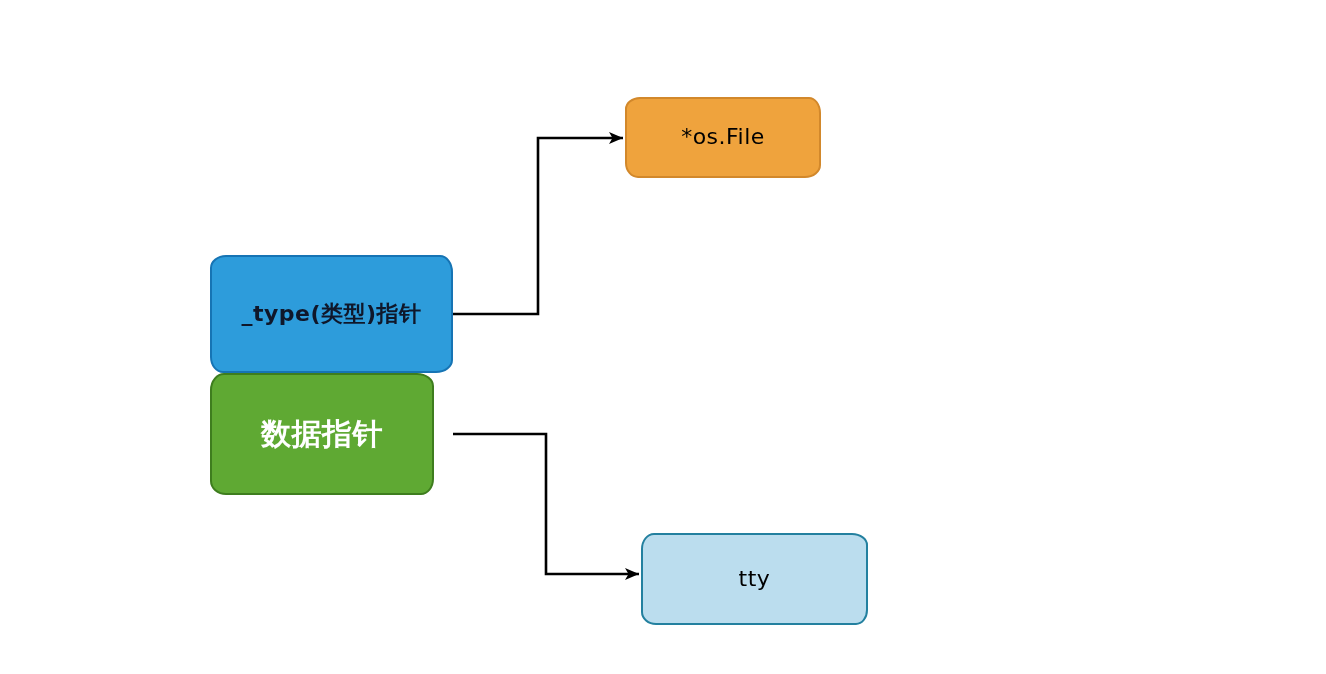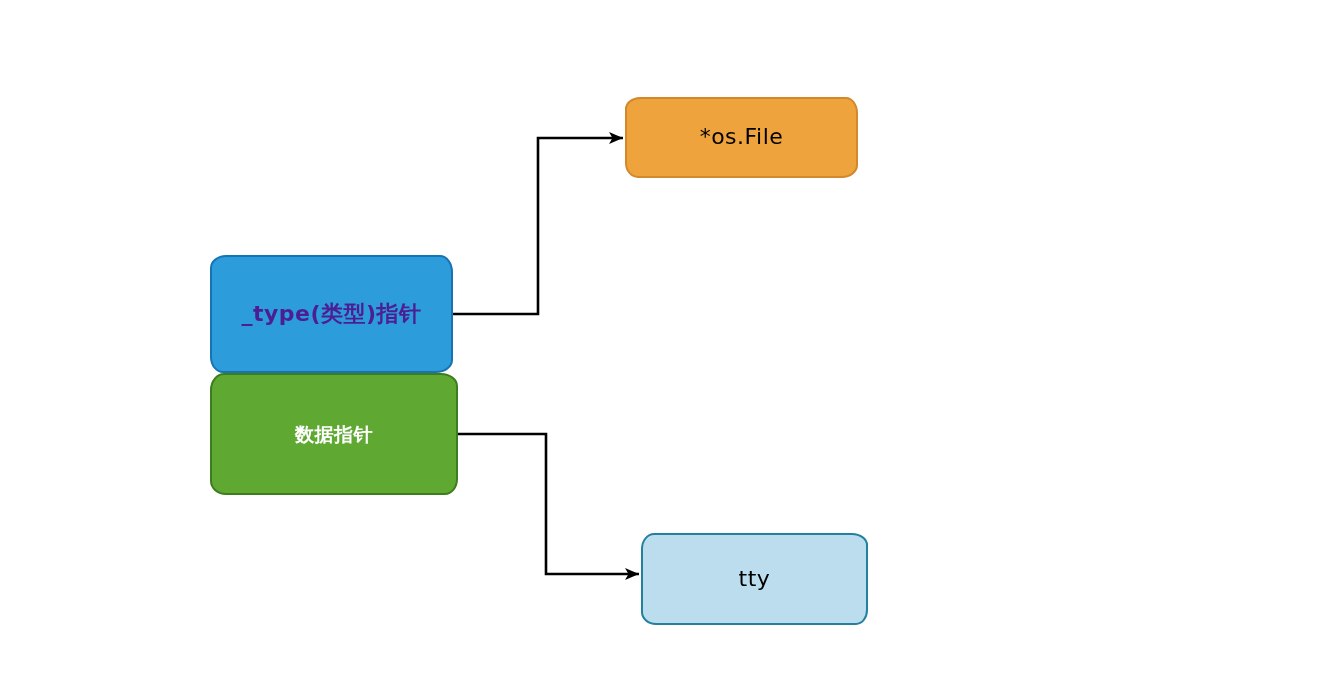--- a/index.html
+++ b/index.html
@@ -35,26 +35,26 @@
     border: 2.5px solid #000;
     letter-spacing: 0.5px;
   }
   
   .node-type {
     left: 210px; top: 255px; width: 243px; height: 118px;
     border-radius: 16px 13px 17px 13px / 13px 17px 13px 16px;
     font-size: 22px; font-weight: 700;
   }
   .node-data {
-    left: 210px; top: 373px; width: 248px; height: 122px;
+    left: 210px; top: 373px; width: 224px; height: 122px;
     border-radius: 14px 17px 13px 16px / 17px 13px 16px 14px;
-    font-size: 19px; font-weight: 700;
+    font-size: 30px; font-weight: 700;
   }
   .node-osfile {
-    left: 625px; top: 97px; width: 233px; height: 81px;
+    left: 625px; top: 97px; width: 196px; height: 81px;
     border-radius: 15px 12px 16px 13px / 12px 16px 13px 15px;
     font-size: 22px; font-weight: 400;
   }
   .node-tty {
     left: 641px; top: 533px; width: 227px; height: 92px;
     border-radius: 13px 16px 12px 15px / 16px 12px 15px 13px;
     font-size: 22px; font-weight: 400;
   }
   .node .label {
     pointer-events: none;
@@ -72,21 +72,21 @@
         <polygon points="0,1 14,7 0,13 3.5,7" fill="#000000"></polygon>
       </marker>
       <marker id="arrowhead-2" markerUnits="userSpaceOnUse" markerWidth="16" markerHeight="14" refX="14" refY="7" orient="auto">
         <polygon points="0,1 14,7 0,13 3.5,7" fill="#000000"></polygon>
       </marker>
     </defs>
     <path d="M453,314 H538 V138 H623" fill="none" stroke-width="2.6" marker-end="url(#arrowhead-1)" stroke="#000000"></path>
     <path d="M453,434 H546 V574 H639" fill="none" stroke-width="2.6" marker-end="url(#arrowhead-2)" stroke="#000000"></path>
   </svg>
 
-  <div class="node node-type" style="background-color: rgb(45, 156, 219); border-color: rgb(22, 116, 180); color: #4c1d95;">
+  <div class="node node-type" style="background-color: rgb(45, 156, 219); border-color: rgb(22, 116, 180); color: #0f172a;">
     <span class="label">_type(类型)指针</span>
   </div>
 
   <div class="node node-data" style="background-color: rgb(95, 169, 51); border-color: rgb(62, 125, 30); color: rgb(255, 255, 255);">
     <span class="label">数据指针</span>
   </div>
 
   <div class="node node-osfile" style="background-color: rgb(239, 163, 61); border-color: rgb(210, 136, 43); color: rgb(0, 0, 0);">
     <span class="label">*os.File</span>
   </div>

